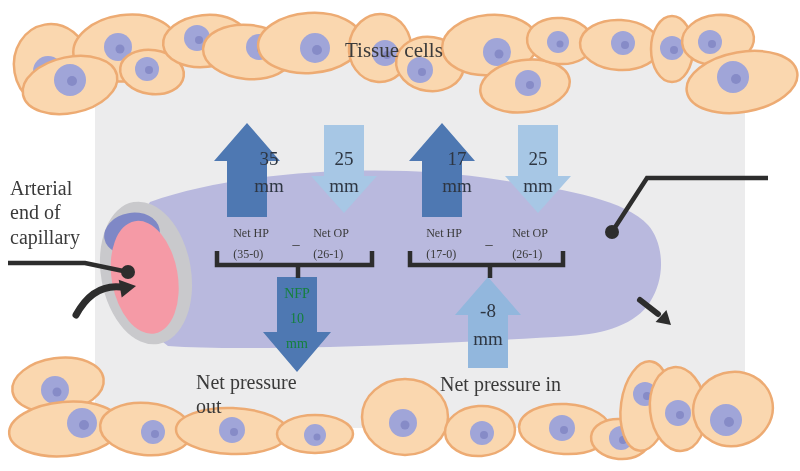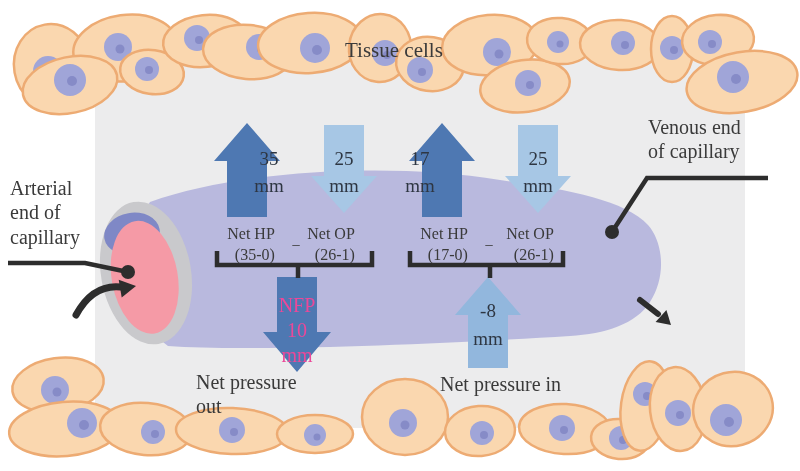--- a/index.html
+++ b/index.html
@@ -15,23 +15,23 @@
   .arrow-light{fill:var(--light-arrow);}
   .arrow-med{fill:var(--medium-arrow);}
   .line{stroke:var(--line);fill:none;}
   .dot{fill:var(--line);}
   .lbl{
     position:absolute;white-space:pre-line;line-height:1.22;
     font-size:20px;color:var(--text,#3a3a3a);
   }
   .center{transform:translateX(-50%);text-align:center;}
   .arrow-text{font-size:19px;line-height:27px;font-weight:400;color:#2e3642;}
-  .net-text{font-size:16px;line-height:21px;text-align:right;}
+  .net-text{font-size:12px;line-height:21px;text-align:left;}
   .minus{font-size:16px;}
-  .nfp-text{font-size:20px;line-height:25px;color:#ec4899;margin-top:12px;}
+  .nfp-text{font-size:14px;line-height:25px;color:#15803d;}
   .m8-text{font-size:19px;line-height:28px;color:#2e3642;}
   .big{font-size:20px;}
   .tissue{font-size:21px;}
 </style>
 </head>
 <body>
 
 <div id="stage">
 
   <svg width="800" height="471" viewBox="0 0 800 471">
@@ -222,31 +222,29 @@
           <circle class="nucleus" cx="726" cy="420" r="16"></circle>
           <circle class="nucleolus" cx="729" cy="422" r="5"></circle>
         </g>
     </g>
   </svg>
 
   <div class="lbl tissue" style="left:345px;top:38px;">Tissue cells</div>
   <div class="lbl big" style="left:10px;top:176px;">Arterial
 end of
 capillary</div>
-  <div class="lbl big" style="left:648px;top:115px;">Venous end
-of capillary</div>
   <div class="lbl big" style="left:440px;top:372px;">Net pressure in</div>
   <div class="lbl big" style="left:196px;top:370px;">Net pressure
 out</div>
 
   <div class="lbl center arrow-text" style="left:247px;top:145px;margin-left:22px;">35
 mm</div>
   <div class="lbl center arrow-text" style="left:344px;top:145px;">25
 mm</div>
-  <div class="lbl center arrow-text" style="left:420px;top:145px;text-align:center;">17
+  <div class="lbl center arrow-text" style="left:457px;top:145px;text-align:center;">17
 mm</div>
   <div class="lbl center arrow-text" style="left:538px;top:145px;">25
 mm</div>
 
   <div class="lbl center net-text" style="left:251px;top:223px;"><span>Net HP</span><br><span>(35-0)</span></div>
   <div class="lbl center minus" style="left:296px;top:236px;">−</div>
   <div class="lbl center net-text" style="left:331px;top:223px;"><span>Net OP</span><br><span>(26-1)</span></div>
 
   <div class="lbl center net-text" style="left:444px;top:223px;"><span>Net HP</span><br><span>(17-0)</span></div>
   <div class="lbl center minus" style="left:489px;top:236px;">−</div>

